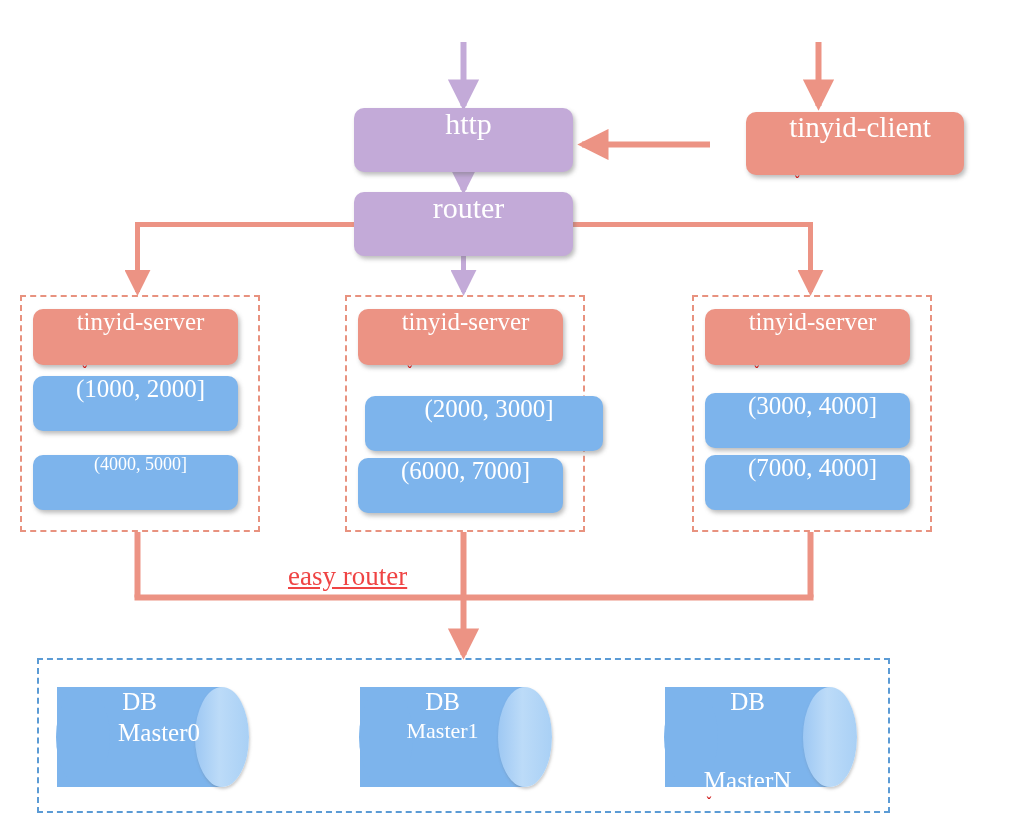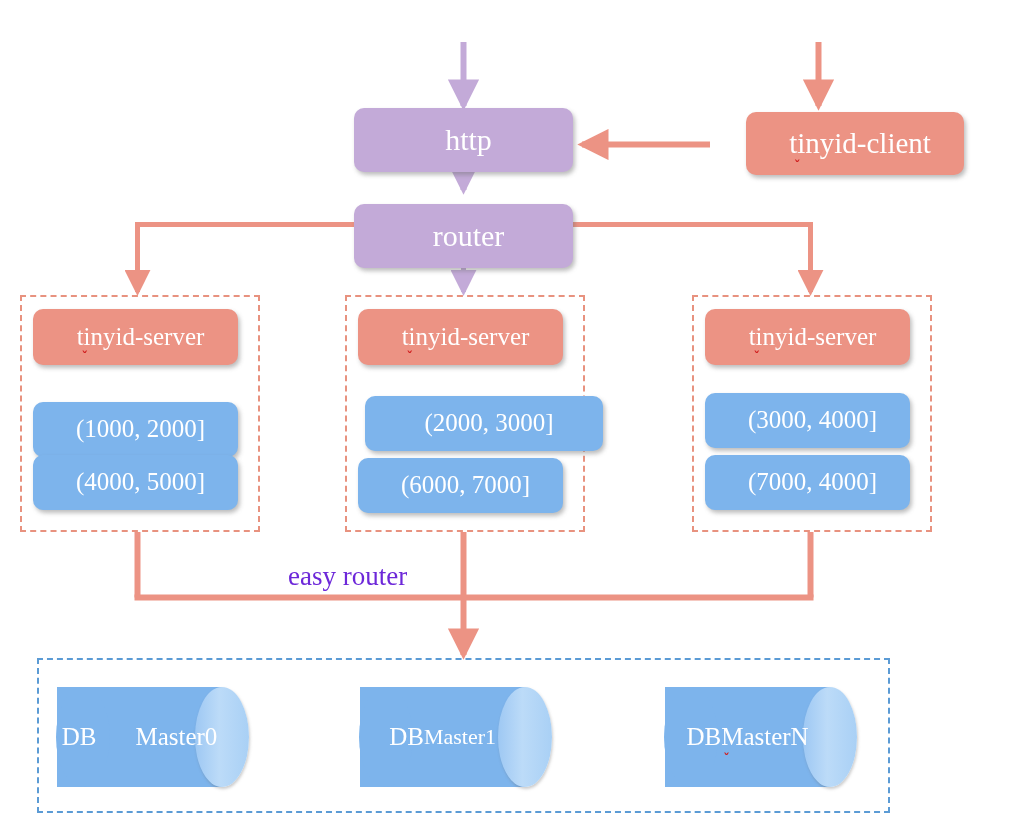--- a/index.html
+++ b/index.html
@@ -25,21 +25,20 @@
     width: 1016px;
     height: 836px;
     pointer-events: none;
   }
 
   
   .node {
     position: absolute;
     box-sizing: border-box;
     display: flex;
-    align-items: center;
     justify-content: center;
     border-radius: 10px;
     color: #ffffff;
     text-align: center;
     line-height: 1.05;
     box-shadow: 2px 3px 4px rgba(110,110,110,0.45);
     white-space: nowrap;
     z-index: 3;
     padding-left: 10px;
   }
@@ -108,36 +107,37 @@
     width: 28%; height: 100%;
     border-radius: 50% / 50%;
     background: linear-gradient(90deg, #9ec8f3 0%, #bcdbf8 45%, #a9d0f5 100%);
     box-shadow: 1px 2px 3px rgba(110,110,110,0.35);
   }
   .cyl .cyltext {
     position: absolute;
     left: 0; top: 0;
     width: 86%; height: 100%;
     display: flex;
-    flex-direction: row;
+    flex-direction: column;
     align-items: center;
-    justify-content: center;
+    justify-content: flex-start;
     color: #ffffff;
     line-height: 1.22;
     z-index: 2;
   }
 
   
   .freelabel {
     position: absolute;
-    color: #6d28d9;
+    color: #ef4444;
     background: #ffffff;
     padding: 0 4px;
     z-index: 4;
     white-space: nowrap;
+    text-decoration: underline;
   }
 </style>
 </head>
 <body>
 
 <div id="canvas">
 
   <svg id="edges" viewBox="0 0 1016 836" width="1016" height="836">
     <defs>
       <marker id="arrow-purple" viewBox="0 0 10 10" refX="8.5" refY="5" markerWidth="5.2" markerHeight="5.2" orient="auto-start-reverse">
@@ -191,45 +191,45 @@
 
     <g>
       <path d="M 463.5 597.5 L 463.5 655" stroke="#ec9384" stroke-width="6" fill="none" marker-end="url(#arrow-salmon)"></path>
     </g>
   </svg>
 
   <div class="node purple" style="left:354px; top:108px; width:219px; height:64px; font-size:30px;">
     <span class="lbl">http</span>
   </div>
 
-  <div class="node purple" style="left:354px; top:204px; width:219px; height:64px; font-size:30px;">
+  <div class="node purple" style="left:354px; top:192px; width:219px; height:64px; font-size:30px;">
     <span class="lbl">router</span>
   </div>
 
   <div class="node salmon" style="left:746px; top:112px; width:218px; height:63px; font-size:29px;">
     <span class="lbl">
       <span>tinyid-client</span>
       <span class="spell">ˇ</span>
     </span>
   </div>
 
   <div class="group" style="left:20px; top:295px; width:240px; height:237px;"></div>
 
   <div class="node salmon" style="left:33px; top:309px; width:205px; height:56px; font-size:25px;">
     <span class="lbl">
       <span>tinyid-server</span>
       <span class="spell">ˇ</span>
     </span>
   </div>
 
-  <div class="node blue" style="left:33px; top:402px; width:205px; height:55px; font-size:25px;">
+  <div class="node blue" style="left:33px; top:376px; width:205px; height:55px; font-size:25px;">
     <span class="lbl">(1000, 2000]</span>
   </div>
 
-  <div class="node blue" style="left:33px; top:455px; width:205px; height:55px; font-size:25px;">
+  <div class="node blue" style="left:33px; top:455px; width:205px; height:55px; font-size:18px;">
     <span class="lbl">(4000, 5000]</span>
   </div>
 
   <div class="group" style="left:345px; top:295px; width:240px; height:237px;"></div>
 
   <div class="node salmon" style="left:358px; top:309px; width:205px; height:56px; font-size:25px;">
     <span class="lbl">
       <span>tinyid-server</span>
       <span class="spell">ˇ</span>
     </span>
@@ -283,20 +283,20 @@
       <span style="font-size:22px;">Master1</span>
     </div>
   </div>
 
   <div class="cyl" style="left:665px; top:687px; width:192px; height:100px;">
     <div class="body"></div>
     <div class="leftcap"></div>
     <div class="rightcap"></div>
     <div class="cyltext">
       <span style="font-size:25px;">DB</span>
-      <span class="lbl" style="font-size:25px;">
+      <span class="lbl" style="font-size:25px;margin-top:48px;">
         <span>MasterN</span>
         <span class="spell">ˇ</span>
       </span>
     </div>
   </div>
 
 </div>
 
 </body></html>

